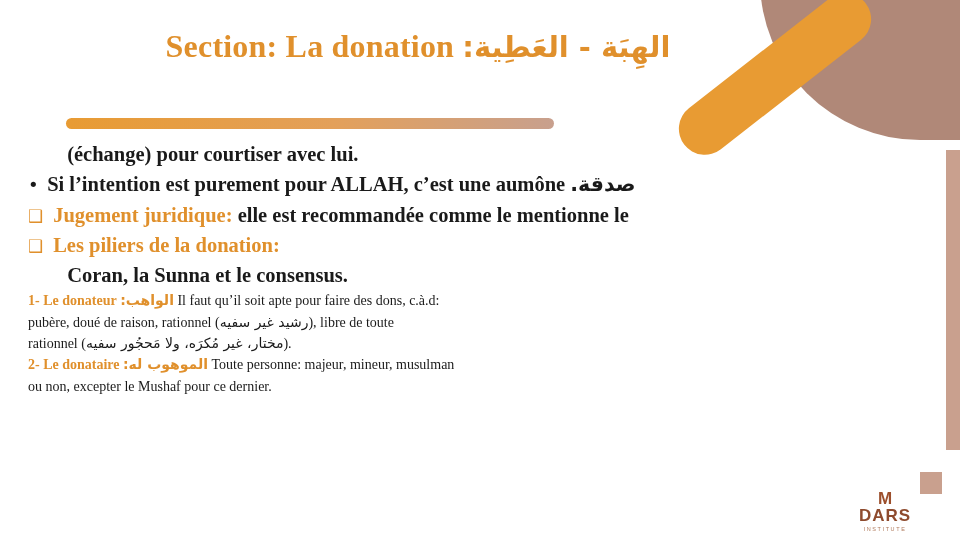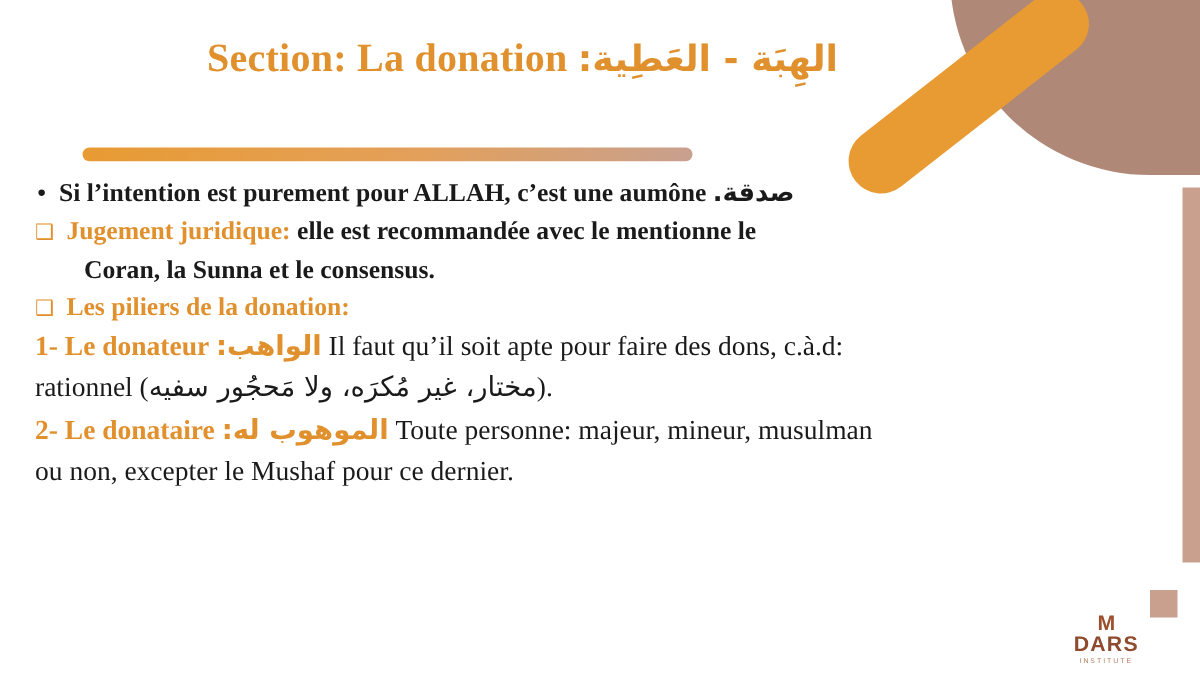--- a/index.html
+++ b/index.html
@@ -137,21 +137,21 @@
     font-family: "DejaVu Sans", sans-serif;
     color: #e0902c;
     font-weight: bold;
     direction: rtl;
     unicode-bidi: embed;
   }
 
   .line-def-2 { margin-left: 0; }
 
   .pillar-line {
-    font-size: 22px;
+    font-size: 14px;
   }
 
   
   .logo {
     position: absolute;
     bottom: 8px;
     right: 40px;
     width: 70px;
     text-align: center;
     color: #8e4b2e;
@@ -185,46 +185,53 @@
 <div class="deco deco-square"></div>
 
 <div class="title">
   <span>Section: La donation</span>
   <span class="ar">الهِبَة - العَطِية:</span>
 </div>
 <div class="title-rule"></div>
 
 <div class="content">
 
+  <div class="row line-def-2">
+    <span class="indent"></span>
+    <span class="txt">(échange) pour courtiser avec lui.</span>
+  </div>
 
   <div class="row">
     <span class="bullet-dot">•</span>
     <span class="txt">Si l’intention est purement pour ALLAH, c’est une aumône</span>
     <span class="ar txt">صدقة.</span>
   </div>
 
   <div class="row">
     <span class="bullet-box">❑</span>
     <span class="lbl">Jugement juridique:</span>
-    <span class="txt">elle est recommandée avec le mentionne le</span>
-  </div>
+    <span class="txt">elle est recommandée comme le mentionne le</span>
+  </div>
+  <div class="row">
+    <span class="bullet-box">❑</span>
+    <span class="lbl">Les piliers de la donation:</span>
+  </div>
+
   <div class="row">
     <span class="indent"></span>
     <span class="txt">Coran, la Sunna et le consensus.</span>
-  </div>
-
-  <div class="row">
-    <span class="bullet-box">❑</span>
-    <span class="lbl">Les piliers de la donation:</span>
   </div>
 
   <div class="row pillar-line">
     <span class="lbl">1- Le donateur</span>
     <span class="ar-orange">الواهب:</span>
     <span class="txt-reg">Il faut qu’il soit apte pour faire des dons, c.à.d:</span>
+  </div>
+  <div class="row pillar-line">
+    <span class="txt-reg">pubère, doué de raison, rationnel (</span><span class="ar">رشيد غير سفيه</span><span class="txt-reg">), libre de toute</span>
   </div>
   <div class="row pillar-line">
     <span class="txt-reg">rationnel (</span><span class="ar">مختار، غير مُكرَه، ولا مَحجُور سفيه</span><span class="txt-reg">).</span>
   </div>
 
   <div class="row pillar-line">
     <span class="lbl">2- Le donataire</span>
     <span class="ar-orange">الموهوب له:</span>
     <span class="txt-reg">Toute personne: majeur, mineur, musulman</span>
   </div>

